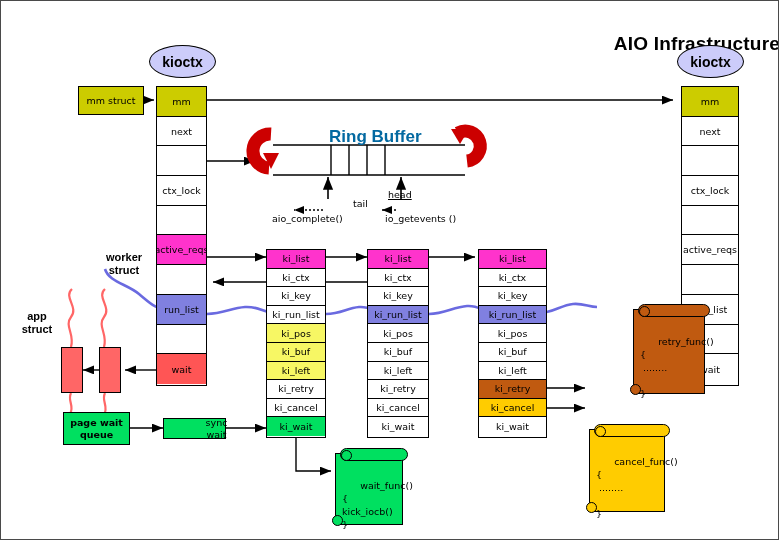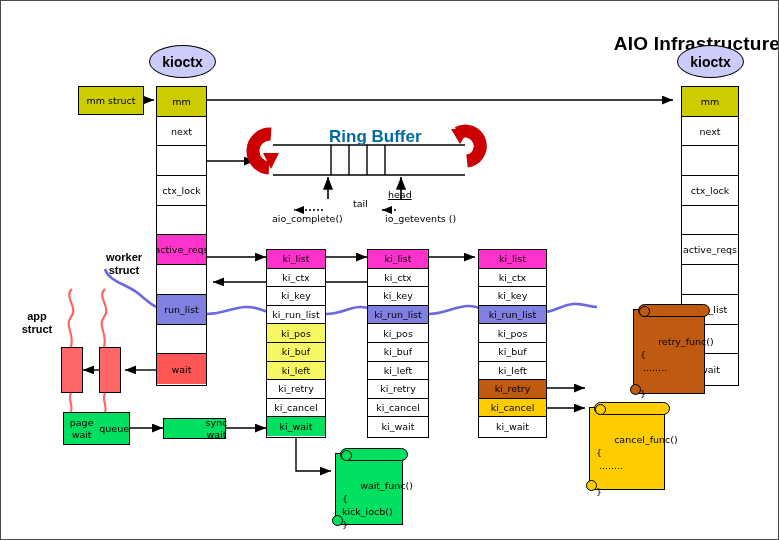--- a/index.html
+++ b/index.html
@@ -400,42 +400,42 @@
   </div>
 
   <div class="abs btext" style="left:5px; top:309px; width:62px;">
     <div>app</div>
     <div>struct</div>
   </div>
 
   <div class="abs box" style="left:60px; top:346px; width:22px; height:46px; background:#ff6666;"></div>
   <div class="abs box" style="left:98px; top:346px; width:22px; height:46px; background:#ff6666;"></div>
 
-  <div class="abs box" style="left:62px; top:411px; width:67px; height:33px; background:#00e060; ">
+  <div class="abs box" style="left:62px; top:411px; width:67px; height:33px; background:#00e060; flex-direction:column;font-weight:bold;">
     <span>page wait</span>
     <span>queue</span>
   </div>
   <div class="abs box" style="left:162px; top:417px; width:63px; height:21px; background:#00e060;padding-left:44px;">
     <span>sync wait</span>
   </div>
 
   <div class="abs" style="left:588px; top:308px; width:72px; height:85px;">
     <div class="scroll" style="position:absolute; left:0; top:0; width:72px; height:85px; background:#c05a10;margin-left:44px;">
       <span>retry_func()
 {
  ........
 
 }</span>
       <div class="curl" style="left:4px; top:-6px; width:72px; height:13px; background:#c05a10;"></div>
       <div class="knob" style="left:5px; top:-4px; background:#c05a10;"></div>
       <div class="knob" style="left:-4px; top:74px; background:#c05a10;"></div>
     </div>
   </div>
 
-  <div class="abs" style="left:588px; top:406px; width:80px; height:83px;">
+  <div class="abs" style="left:588px; top:428px; width:80px; height:83px;">
     <div class="scroll" style="position:absolute; left:0; top:0; width:76px; height:83px; background:#ffcc00;">
       <span>cancel_func()
 {
  ........
 
 }</span>
       <div class="curl" style="left:4px; top:-6px; width:76px; height:13px; background:#ffcc00;"></div>
       <div class="knob" style="left:5px; top:-4px; background:#ffcc00;"></div>
       <div class="knob" style="left:-4px; top:72px; background:#ffcc00;"></div>
     </div>

